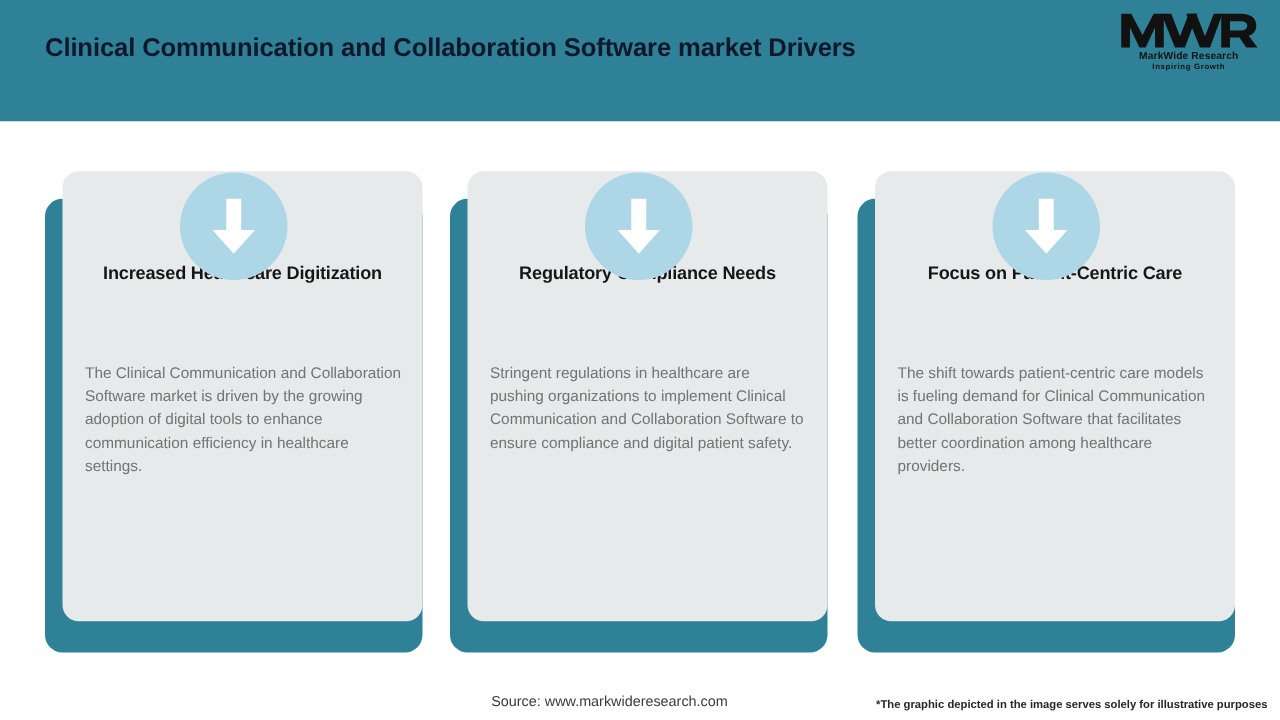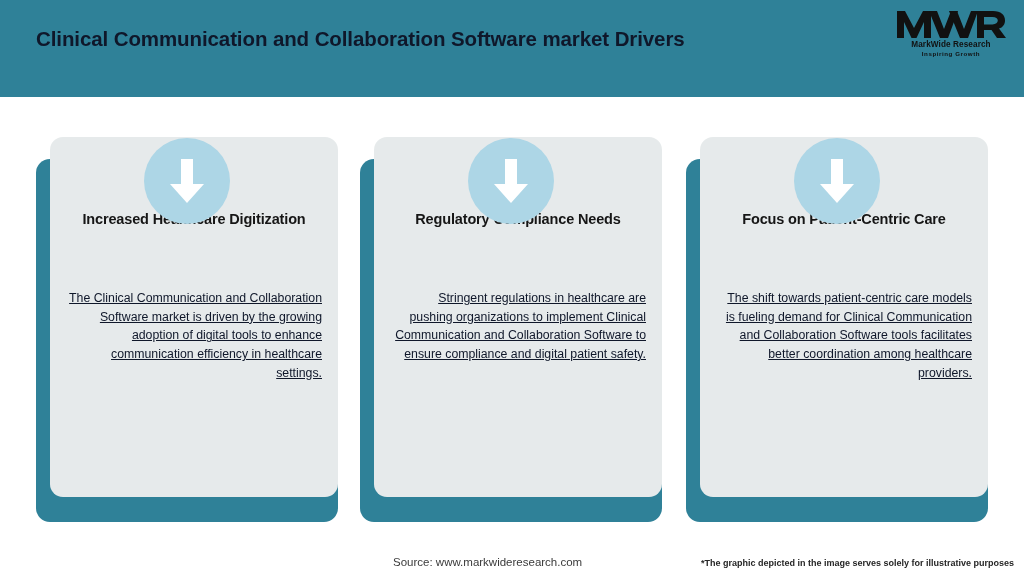--- a/index.html
+++ b/index.html
@@ -119,24 +119,23 @@
     color: #161616;
     line-height: 1.45;
     letter-spacing: -0.15px;
   }
   .card-body {
     position: absolute;
     left: 18px;
     right: 16px;
     top: 152px;
     font-size: 12.3px;
-    color: #0f172a;
+    color: #737373;
     line-height: 1.52;
-    text-align: right;
-    text-decoration: underline;
+    text-align: left;
   }
 
   
   .card-icon {
     position: absolute;
     left: 108px;
     top: 1px;
     width: 86px;
     height: 86px;
     border-radius: 50%;
@@ -221,21 +220,21 @@
       <svg width="40" height="48" viewBox="0 0 40 48" aria-hidden="true">
         <path d="M14 2 L26 2 L26 27 L37 27 L20 46 L3 27 L14 27 Z" fill="#FFFFFF"></path>
       </svg>
     </div>
   </div>
 
   <div class="card-wrap c2">
     <div class="card-frame"></div>
     <div class="card-panel">
       <div class="card-title">Focus on Patient-Centric Care</div>
-      <div class="card-body">The shift towards patient-centric care models is fueling demand for Clinical Communication and Collaboration Software tools facilitates better coordination among healthcare providers.</div>
+      <div class="card-body">The shift towards patient-centric care models is fueling demand for Clinical Communication and Collaboration Software that facilitates better coordination among healthcare providers.</div>
     </div>
     <div class="card-icon">
       <svg width="40" height="48" viewBox="0 0 40 48" aria-hidden="true">
         <path d="M14 2 L26 2 L26 27 L37 27 L20 46 L3 27 L14 27 Z" fill="#FFFFFF"></path>
       </svg>
     </div>
   </div>
 
 </div>
 

